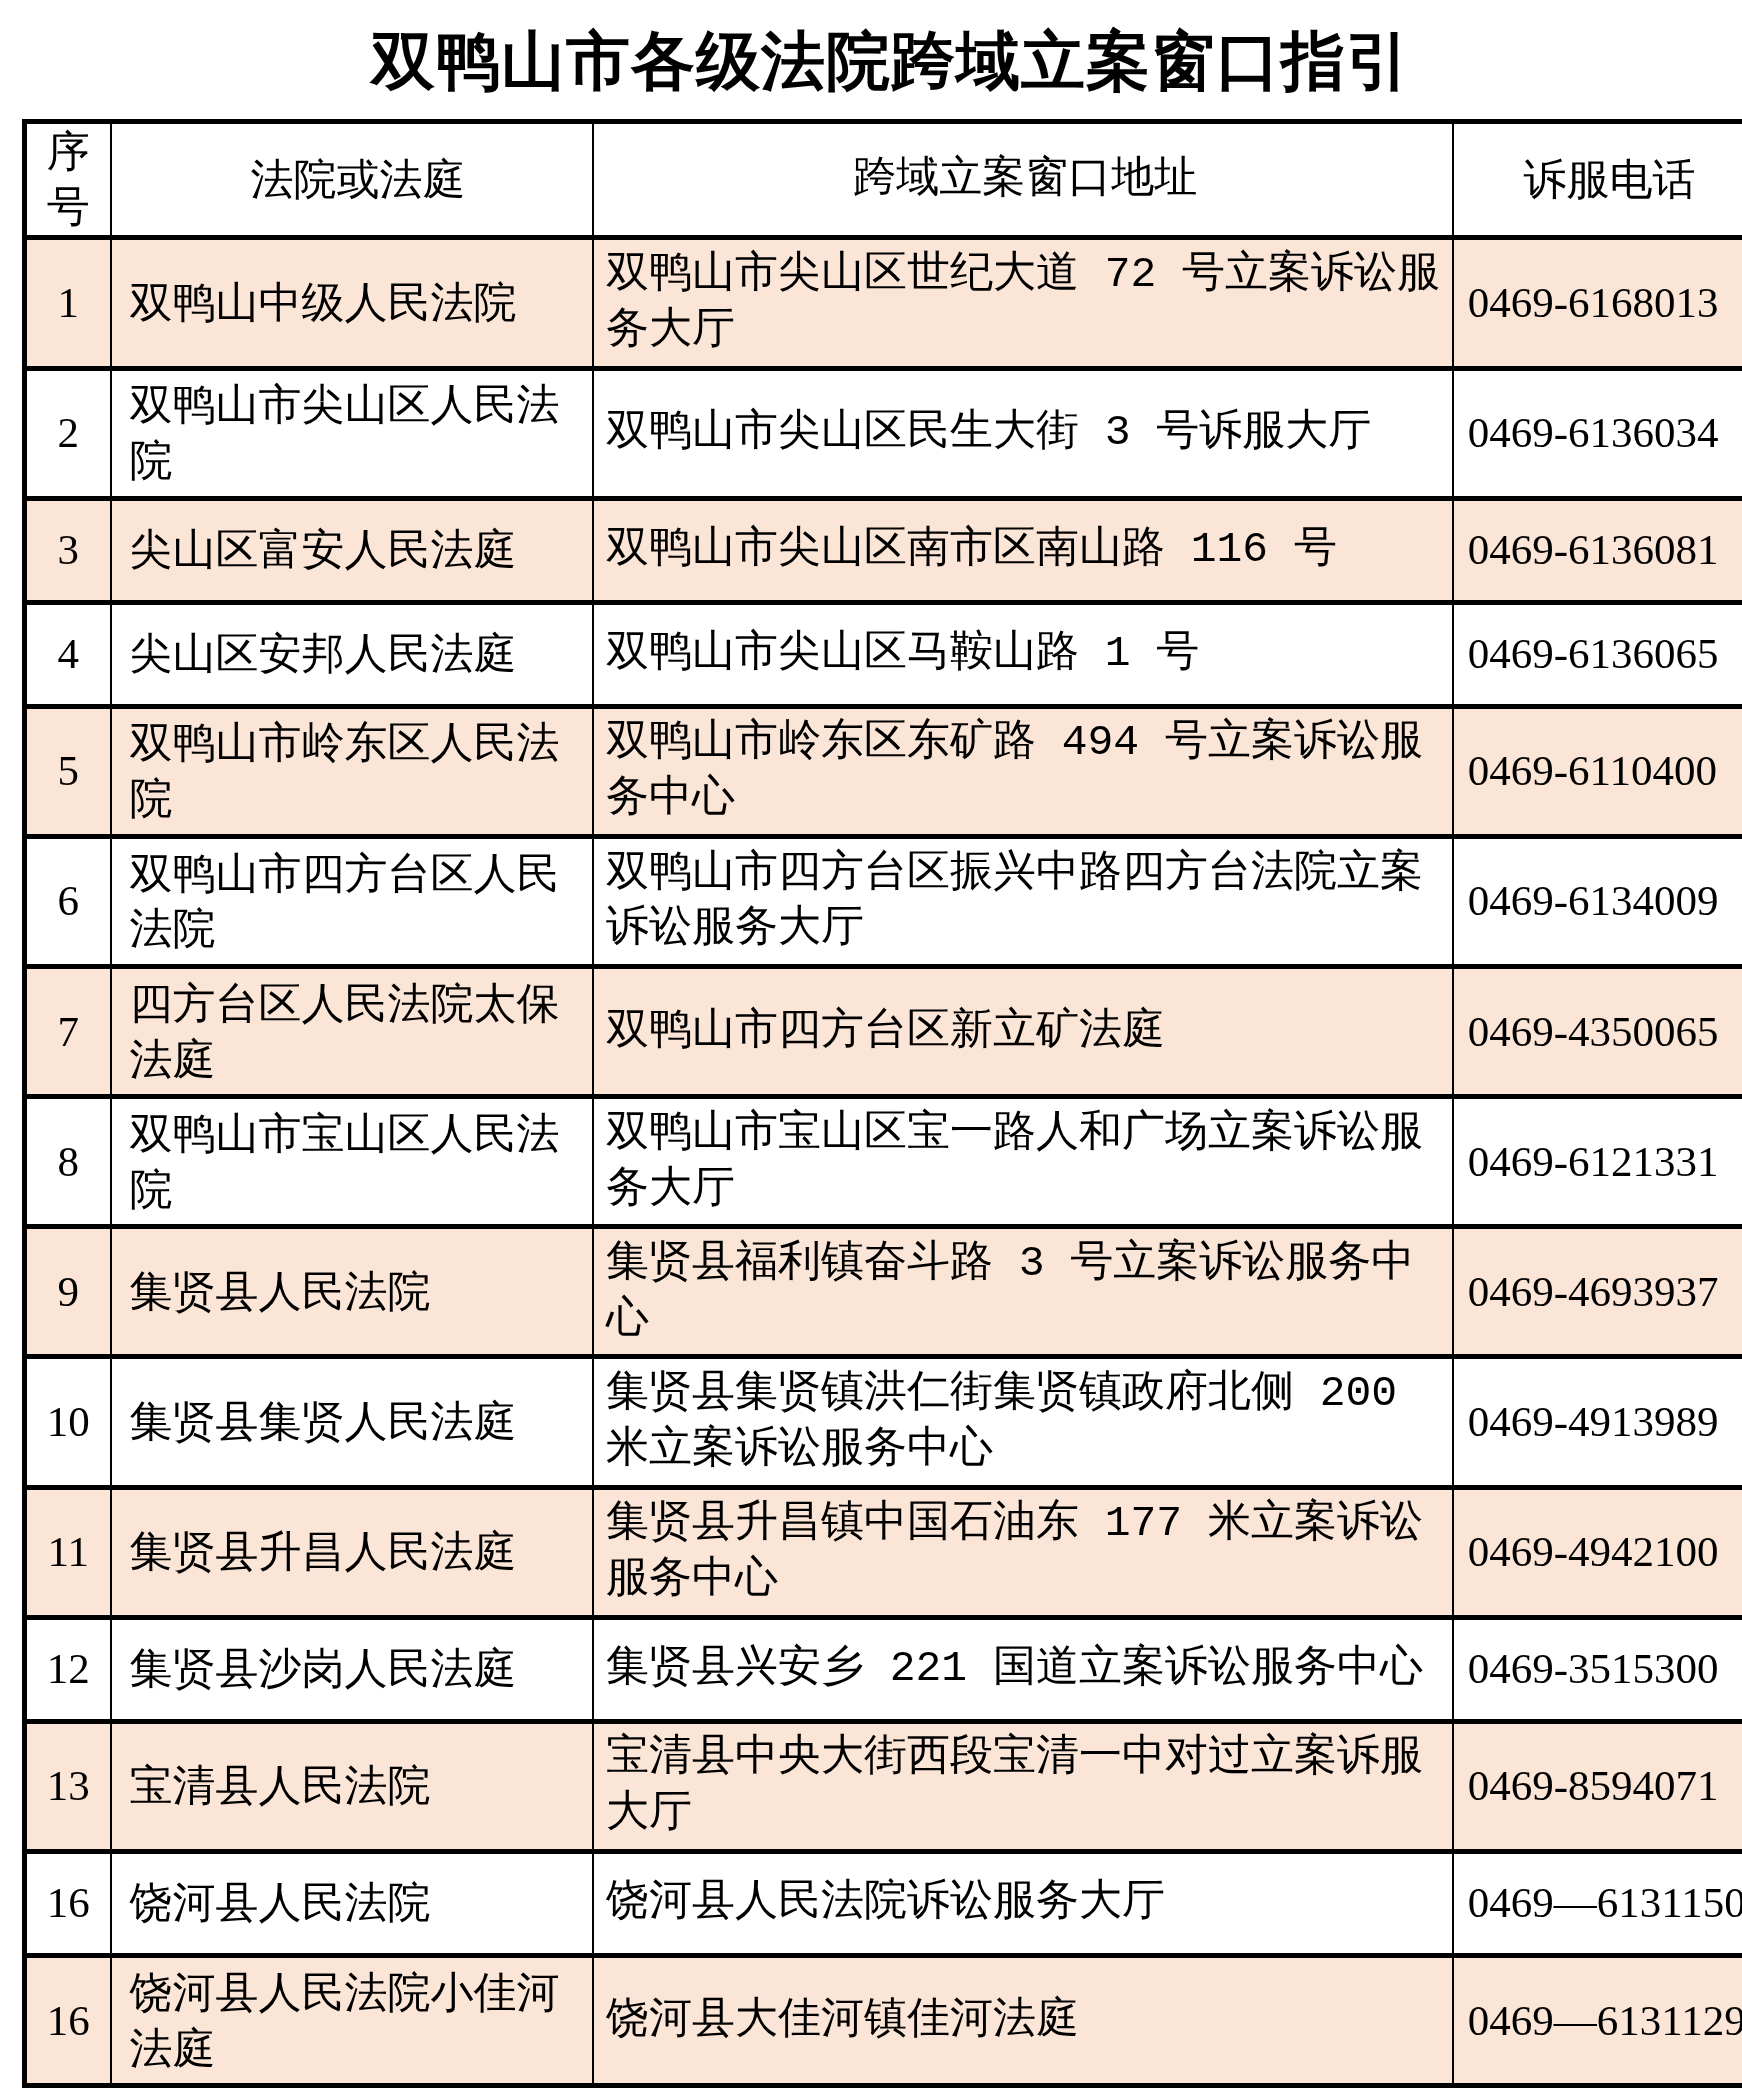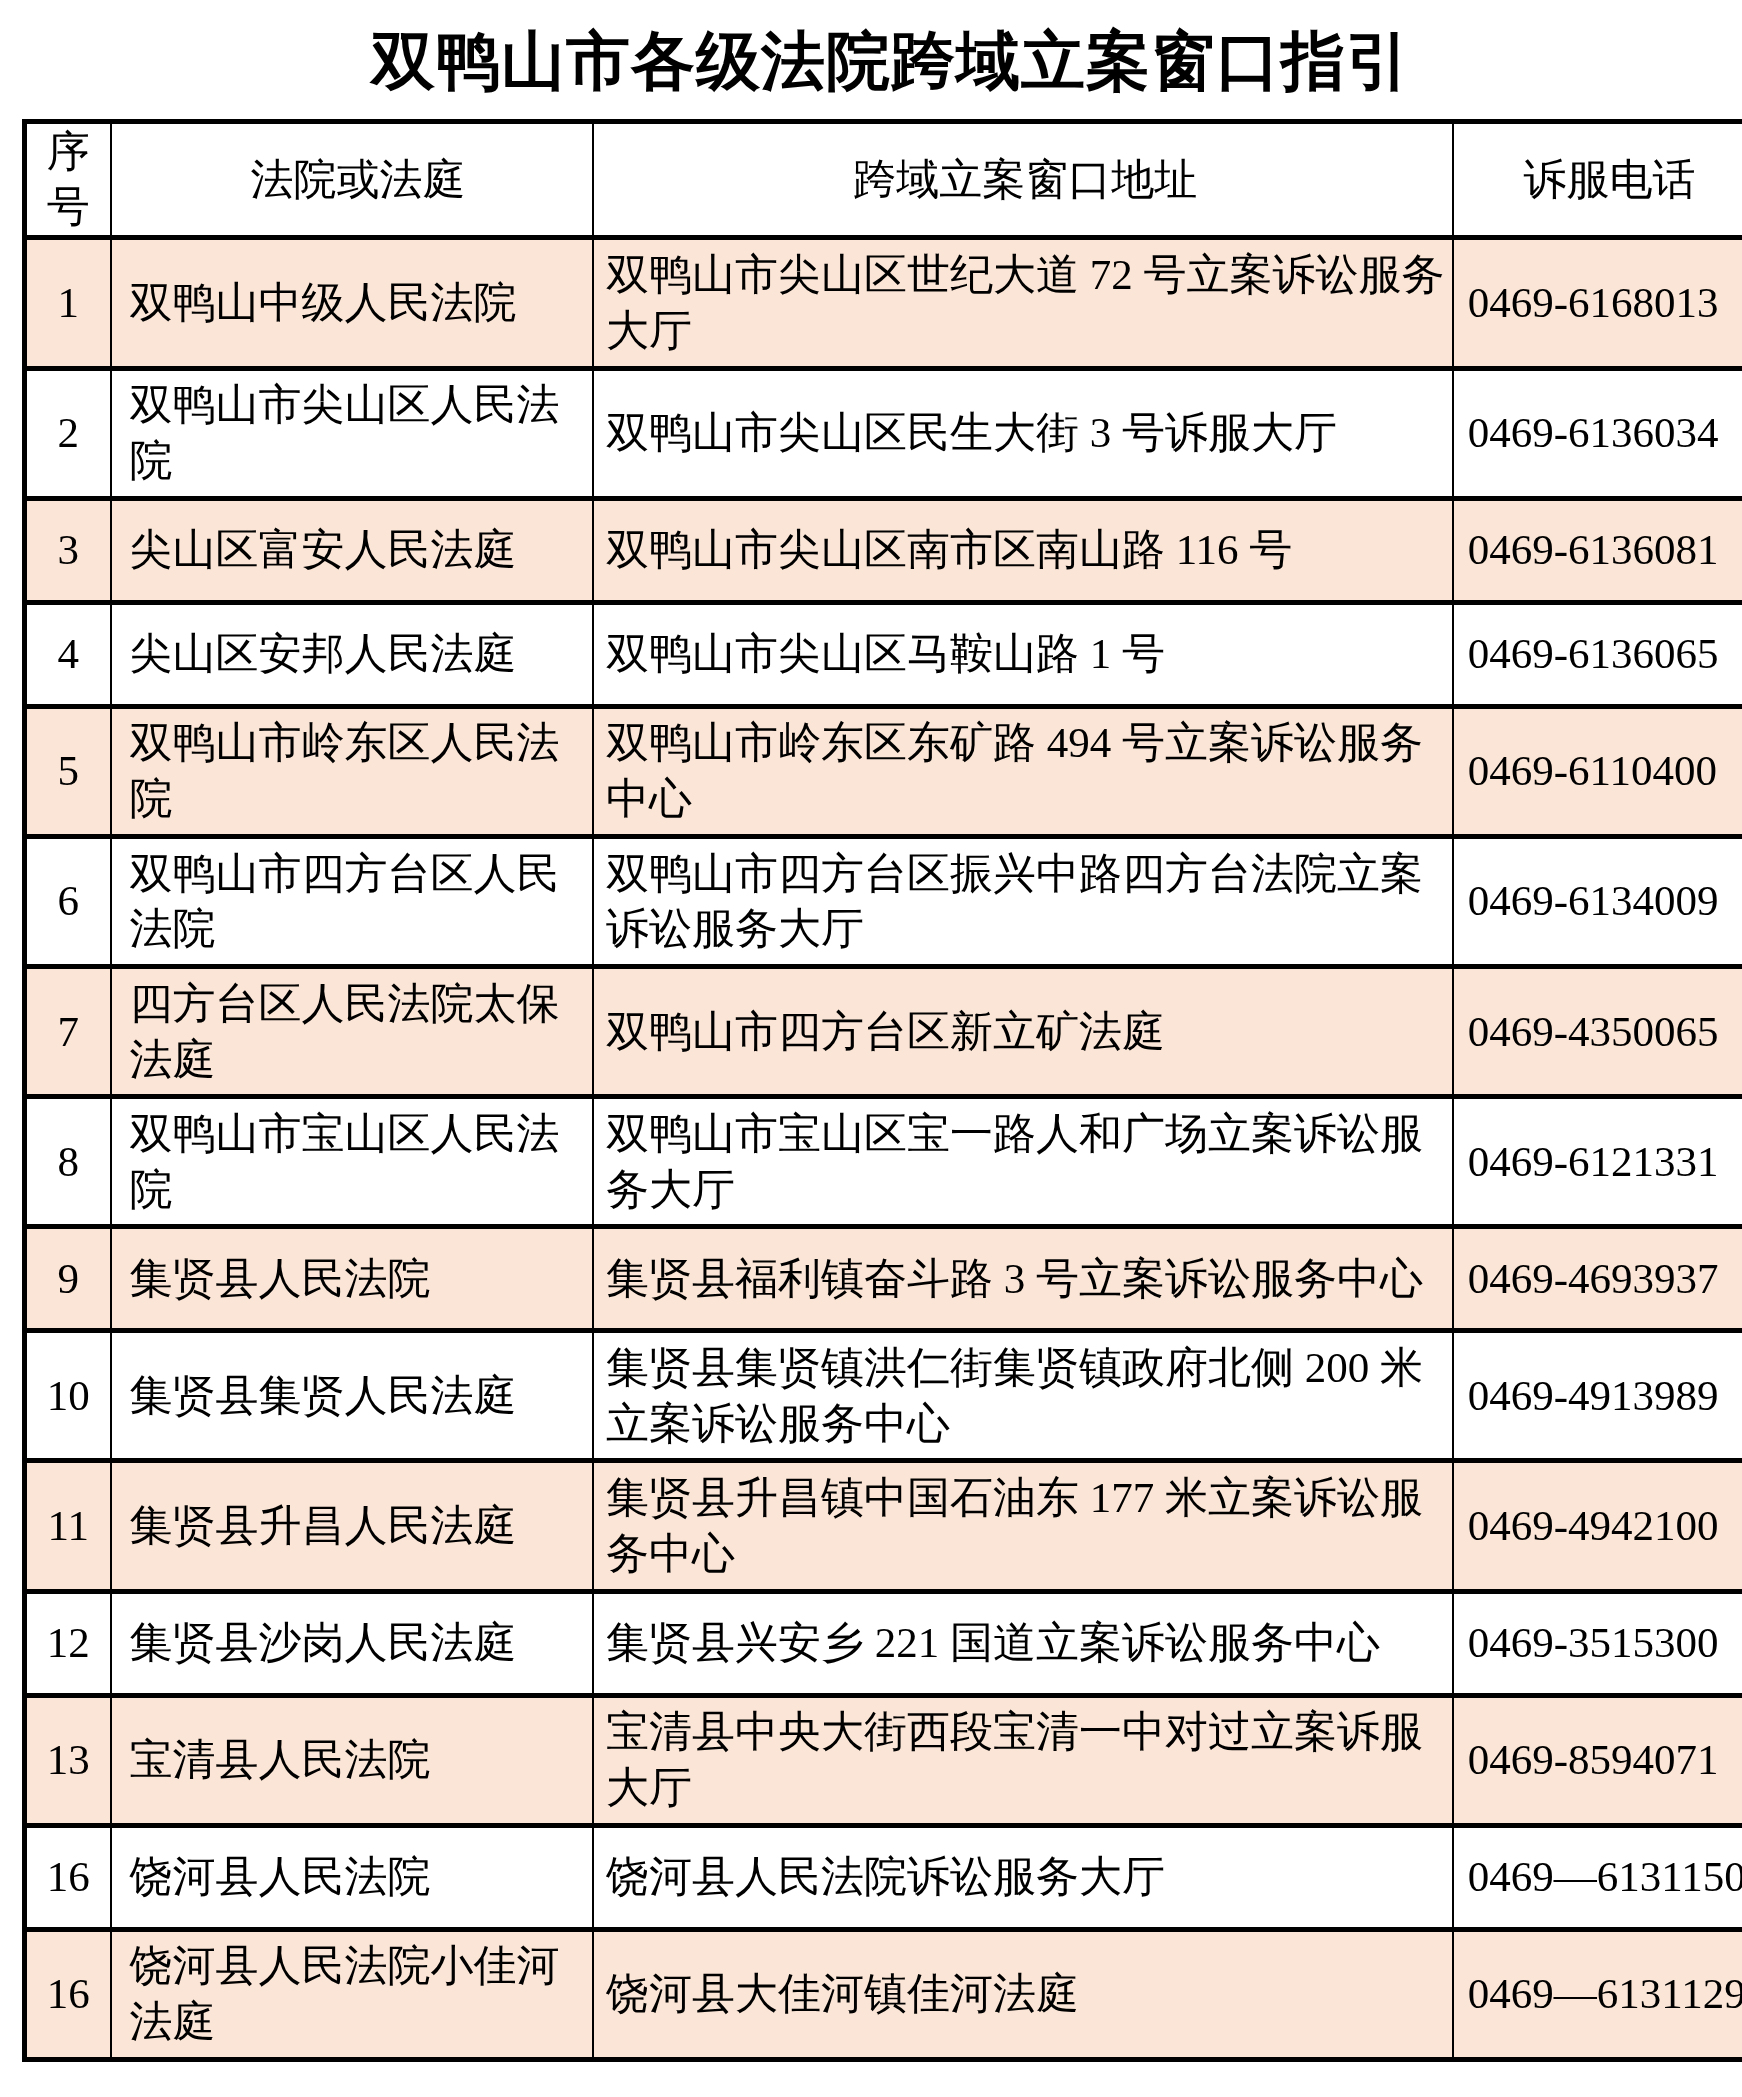--- a/index.html
+++ b/index.html
@@ -60,20 +60,21 @@
   tbody tr:nth-child(even) { background: #ffffff; }
   .c-no {
     text-align: center;
     padding: 0 2.9px;
   }
   .c-court {
     padding: 6.7px 4.8px 6.7px 18px;
   }
   .c-addr {
     padding: 6.7px 6.7px 6.7px 12.4px;
+    font-family: Liberation Mono, monospace;
   }
   .c-phone {
     padding: 6.7px 3.8px 6.7px 14.3px;
     white-space: nowrap;
   }
 </style>
 </head>
 <body>
 
 <div class="page">

